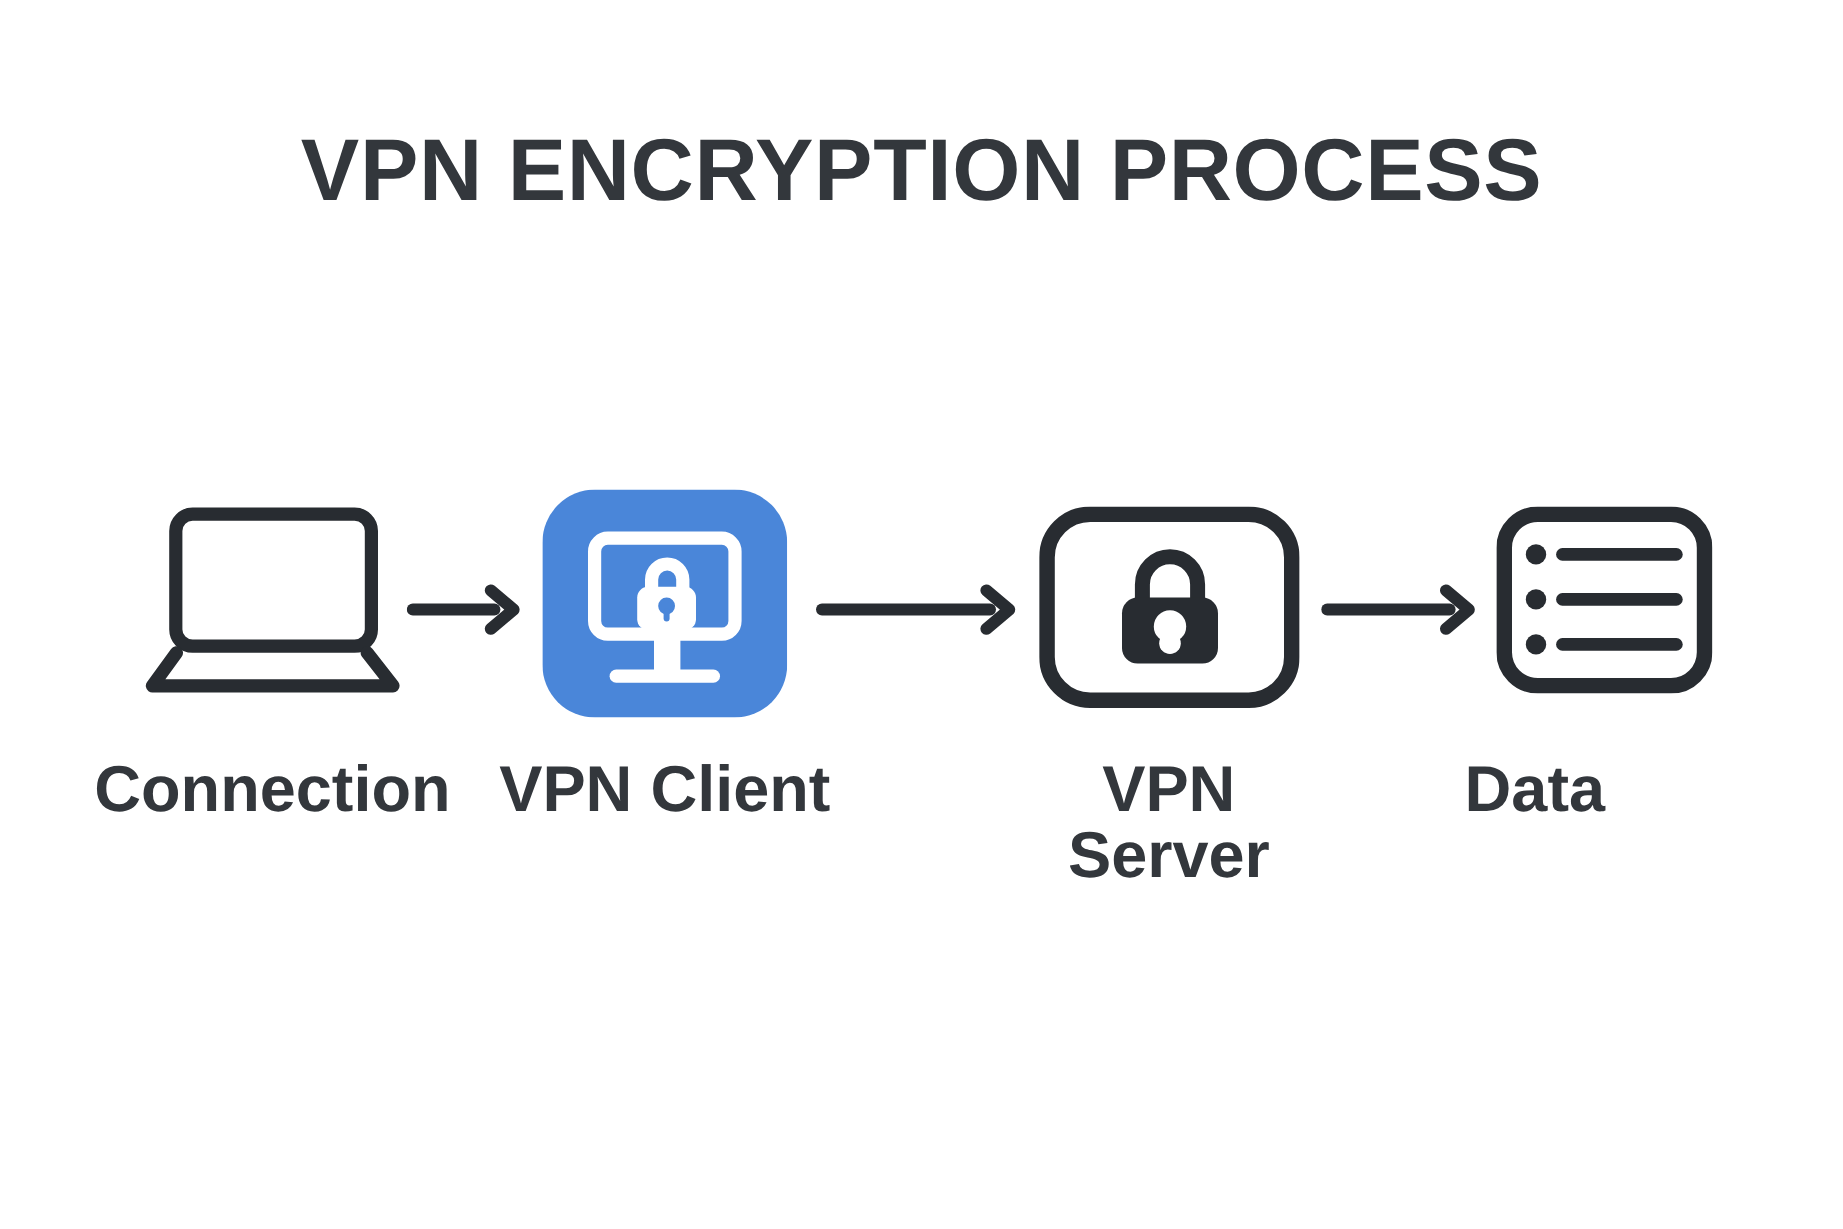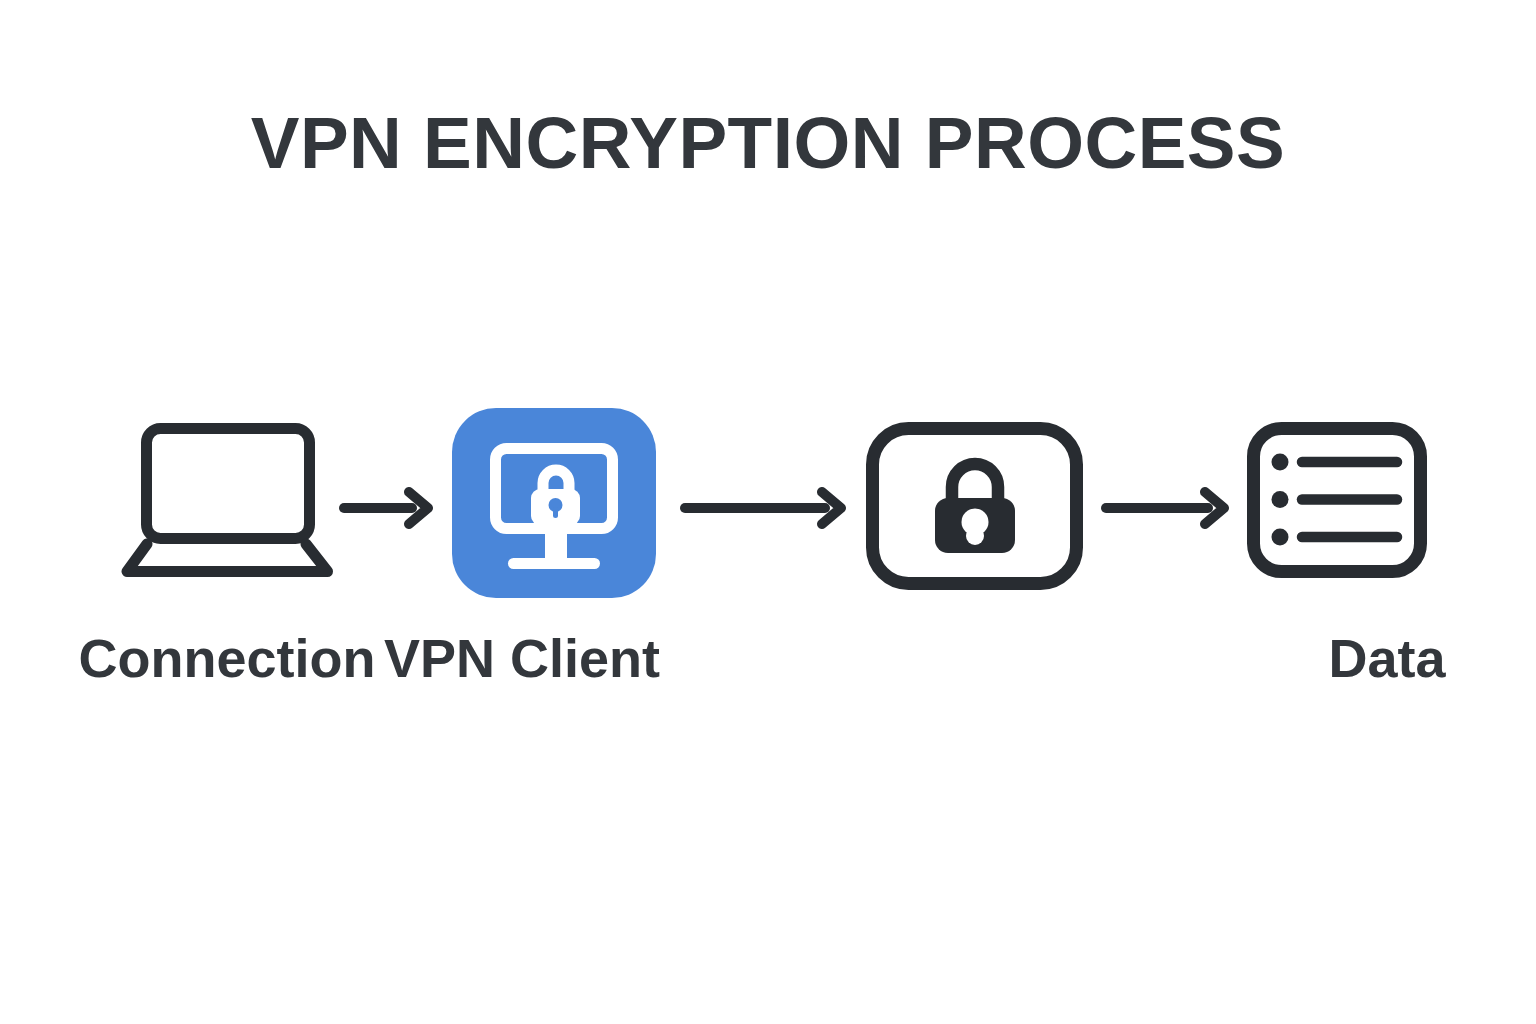--- a/index.html
+++ b/index.html
@@ -106,16 +106,17 @@
       <circle class="fill-ink" cx="33" cy="40" r="8.5"></circle>
       <circle class="fill-ink" cx="33" cy="77.5" r="8.5"></circle>
       <circle class="fill-ink" cx="33" cy="115" r="8.5"></circle>
       <path class="stroke-ink" d="M55 40 H150" stroke-width="10.5" stroke-linecap="round"></path>
       <path class="stroke-ink" d="M55 77.5 H150" stroke-width="10.5" stroke-linecap="round"></path>
       <path class="stroke-ink" d="M55 115 H150" stroke-width="10.5" stroke-linecap="round"></path>
     </svg>
   </div>
 
   <div class="step-label" style="left:227px;">Connection</div>
-  <div class="step-label" style="left:522px;">VPN Client</div>
-  <div class="step-label" style="left:1387px;">Data</div>
+  <div class="step-label" style="left:554px;">VPN Client</div>
+  <div class="step-label wrap" style="left:974px;">VPN Server</div>
+  <div class="step-label" style="left:1279px;">Data</div>
 
 </div>
 
 </body></html>

